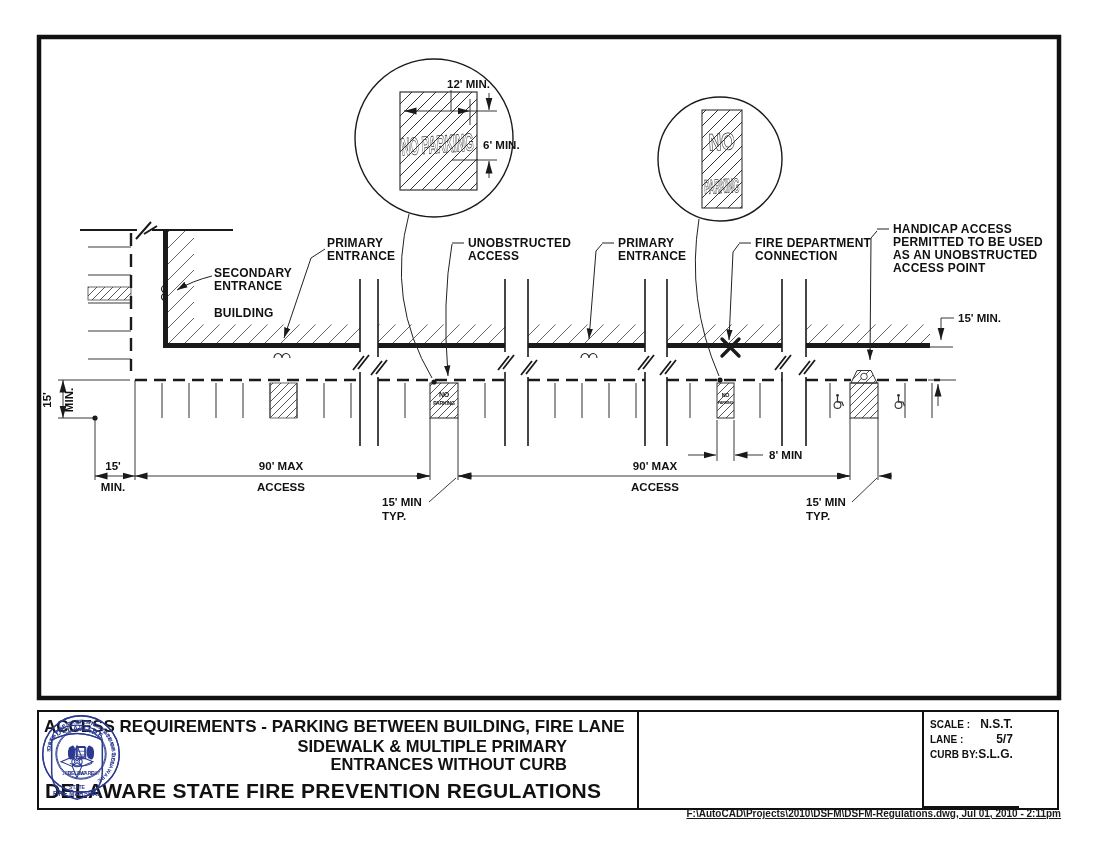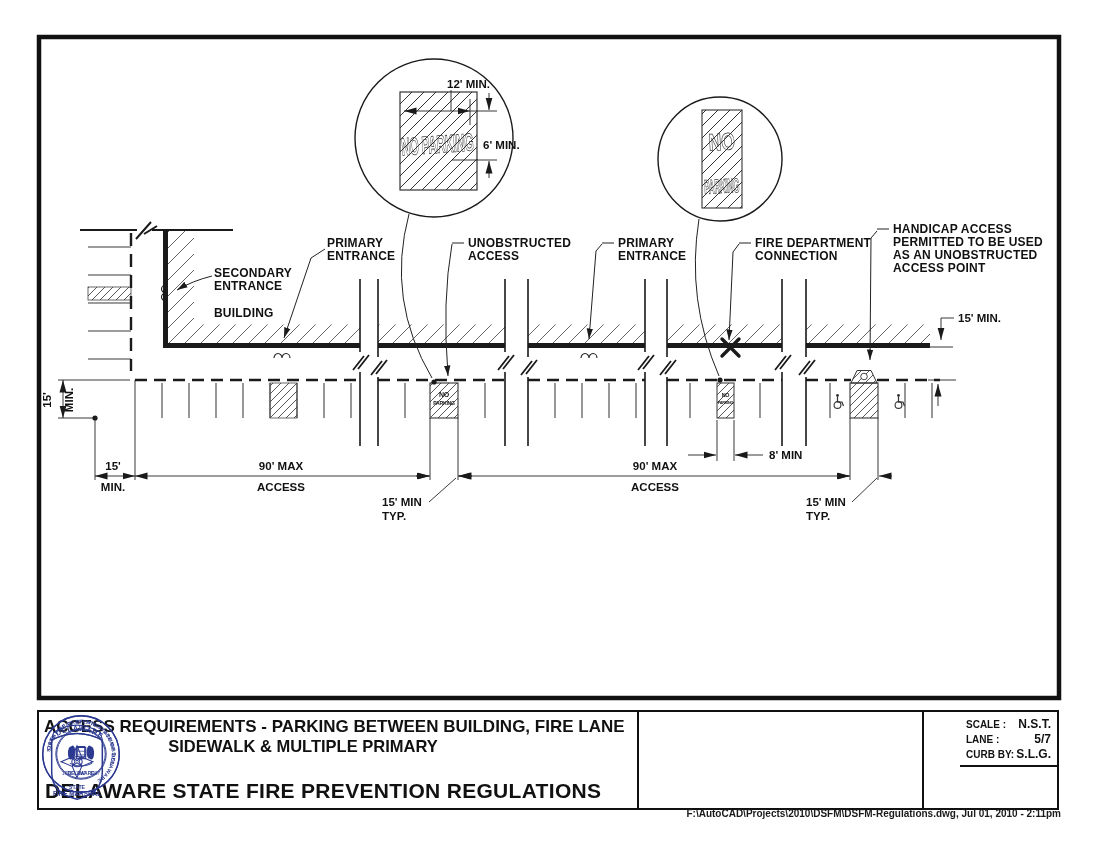--- a/index.html
+++ b/index.html
@@ -15,32 +15,32 @@
   .lead{stroke:#222;stroke-width:1;fill:none;}
   .thick{stroke:#1a1a1a;stroke-width:5;fill:none;}
   .med{stroke:#1a1a1a;stroke-width:2.2;fill:none;}
   .wline{stroke:#1a1a1a;stroke-width:1.6;fill:none;}
   .stall{stroke:#3a3a3a;stroke-width:1.05;fill:none;}
   
   .titleblock{position:absolute;left:37px;top:710px;width:1022px;height:100px;
       border:2.5px solid #111;display:flex;box-sizing:border-box;background:#fff;}
   .tb-cell1{width:600px;border-right:2.5px solid #111;position:relative;box-sizing:border-box;}
   .tb-line1{font-size:17px;font-weight:bold;padding:5px 0 0 5px;white-space:nowrap;}
-  .tb-sub{font-size:16.5px;font-weight:bold;text-align:center;padding-right:70px;line-height:18px;}
+  .tb-sub{font-size:16.5px;font-weight:bold;text-align:right;padding-right:70px;line-height:18px;}
   .tb-org{position:absolute;left:6px;bottom:5px;font-size:21px;font-weight:bold;letter-spacing:.3px;white-space:nowrap;}
   .tb-cell2{width:285px;border-right:2.5px solid #111;display:flex;align-items:center;
       justify-content:space-evenly;box-sizing:border-box;}
-  .tb-cell3{flex:1;display:flex;flex-direction:column;box-sizing:border-box;margin-left:36px;}
+  .tb-cell3{flex:1;display:flex;flex-direction:row;box-sizing:border-box;}
   .tb-info{border-bottom:2.5px solid #111;padding:5px 6px 3px 6px;}
   .tb-row{display:flex;justify-content:space-between;align-items:baseline;line-height:14px;}
   .tb-row .k{font-size:10px;font-weight:bold;}
   .tb-row .v{font-size:12px;font-weight:bold;}
   .tb-fig{flex:1;display:flex;align-items:center;justify-content:center;
       font-size:19px;font-weight:bold;letter-spacing:.5px;}
-  .footer{position:absolute;right:36px;top:808px;font-size:10px;font-weight:bold;color:#1a1a1a;}
+  .footer{position:absolute;right:36px;top:808px;font-size:10px;font-weight:bold;color:#1a1a1a;text-decoration:underline;}
   .seal{display:block;}
   .seal text{fill:#2b3990;}
 </style>
 </head>
 <body>
 
 <div class="page">
 
 <svg width="1097" height="710" viewBox="0 0 1097 710">
   <defs>
@@ -262,20 +262,21 @@
       <path class="thin" d="M735,455 H763" marker-start="url(#arrD)"></path>
       <text class="dim" x="769" y="459">8' MIN</text>
     </g>
   </g>
 </svg>
 
 <div class="titleblock">
   <div class="tb-cell1">
     <div class="tb-line1">ACCESS REQUIREMENTS - PARKING BETWEEN BUILDING, FIRE LANE</div>
     <div class="tb-sub">SIDEWALK &amp; MULTIPLE PRIMARY</div>
+    <div class="tb-sub">ENTRANCES WITHOUT CURB</div>
     <div class="tb-org">DELAWARE STATE FIRE PREVENTION REGULATIONS</div>
   </div>
   <div class="tb-cell2">
 
     <svg class="seal" width="84" height="84" viewBox="0 0 90 90">
       <defs>
             <path id="sc1" d="M45,45 m-33,0 a33,33 0 1,1 66,0 a33,33 0 1,1 -66,0"></path>
           </defs>
       <circle cx="45" cy="45" r="41" fill="none" stroke="#2b3990" stroke-width="1.4"></circle>
       <circle cx="45" cy="45" r="27" fill="none" stroke="#2b3990" stroke-width="1"></circle>

